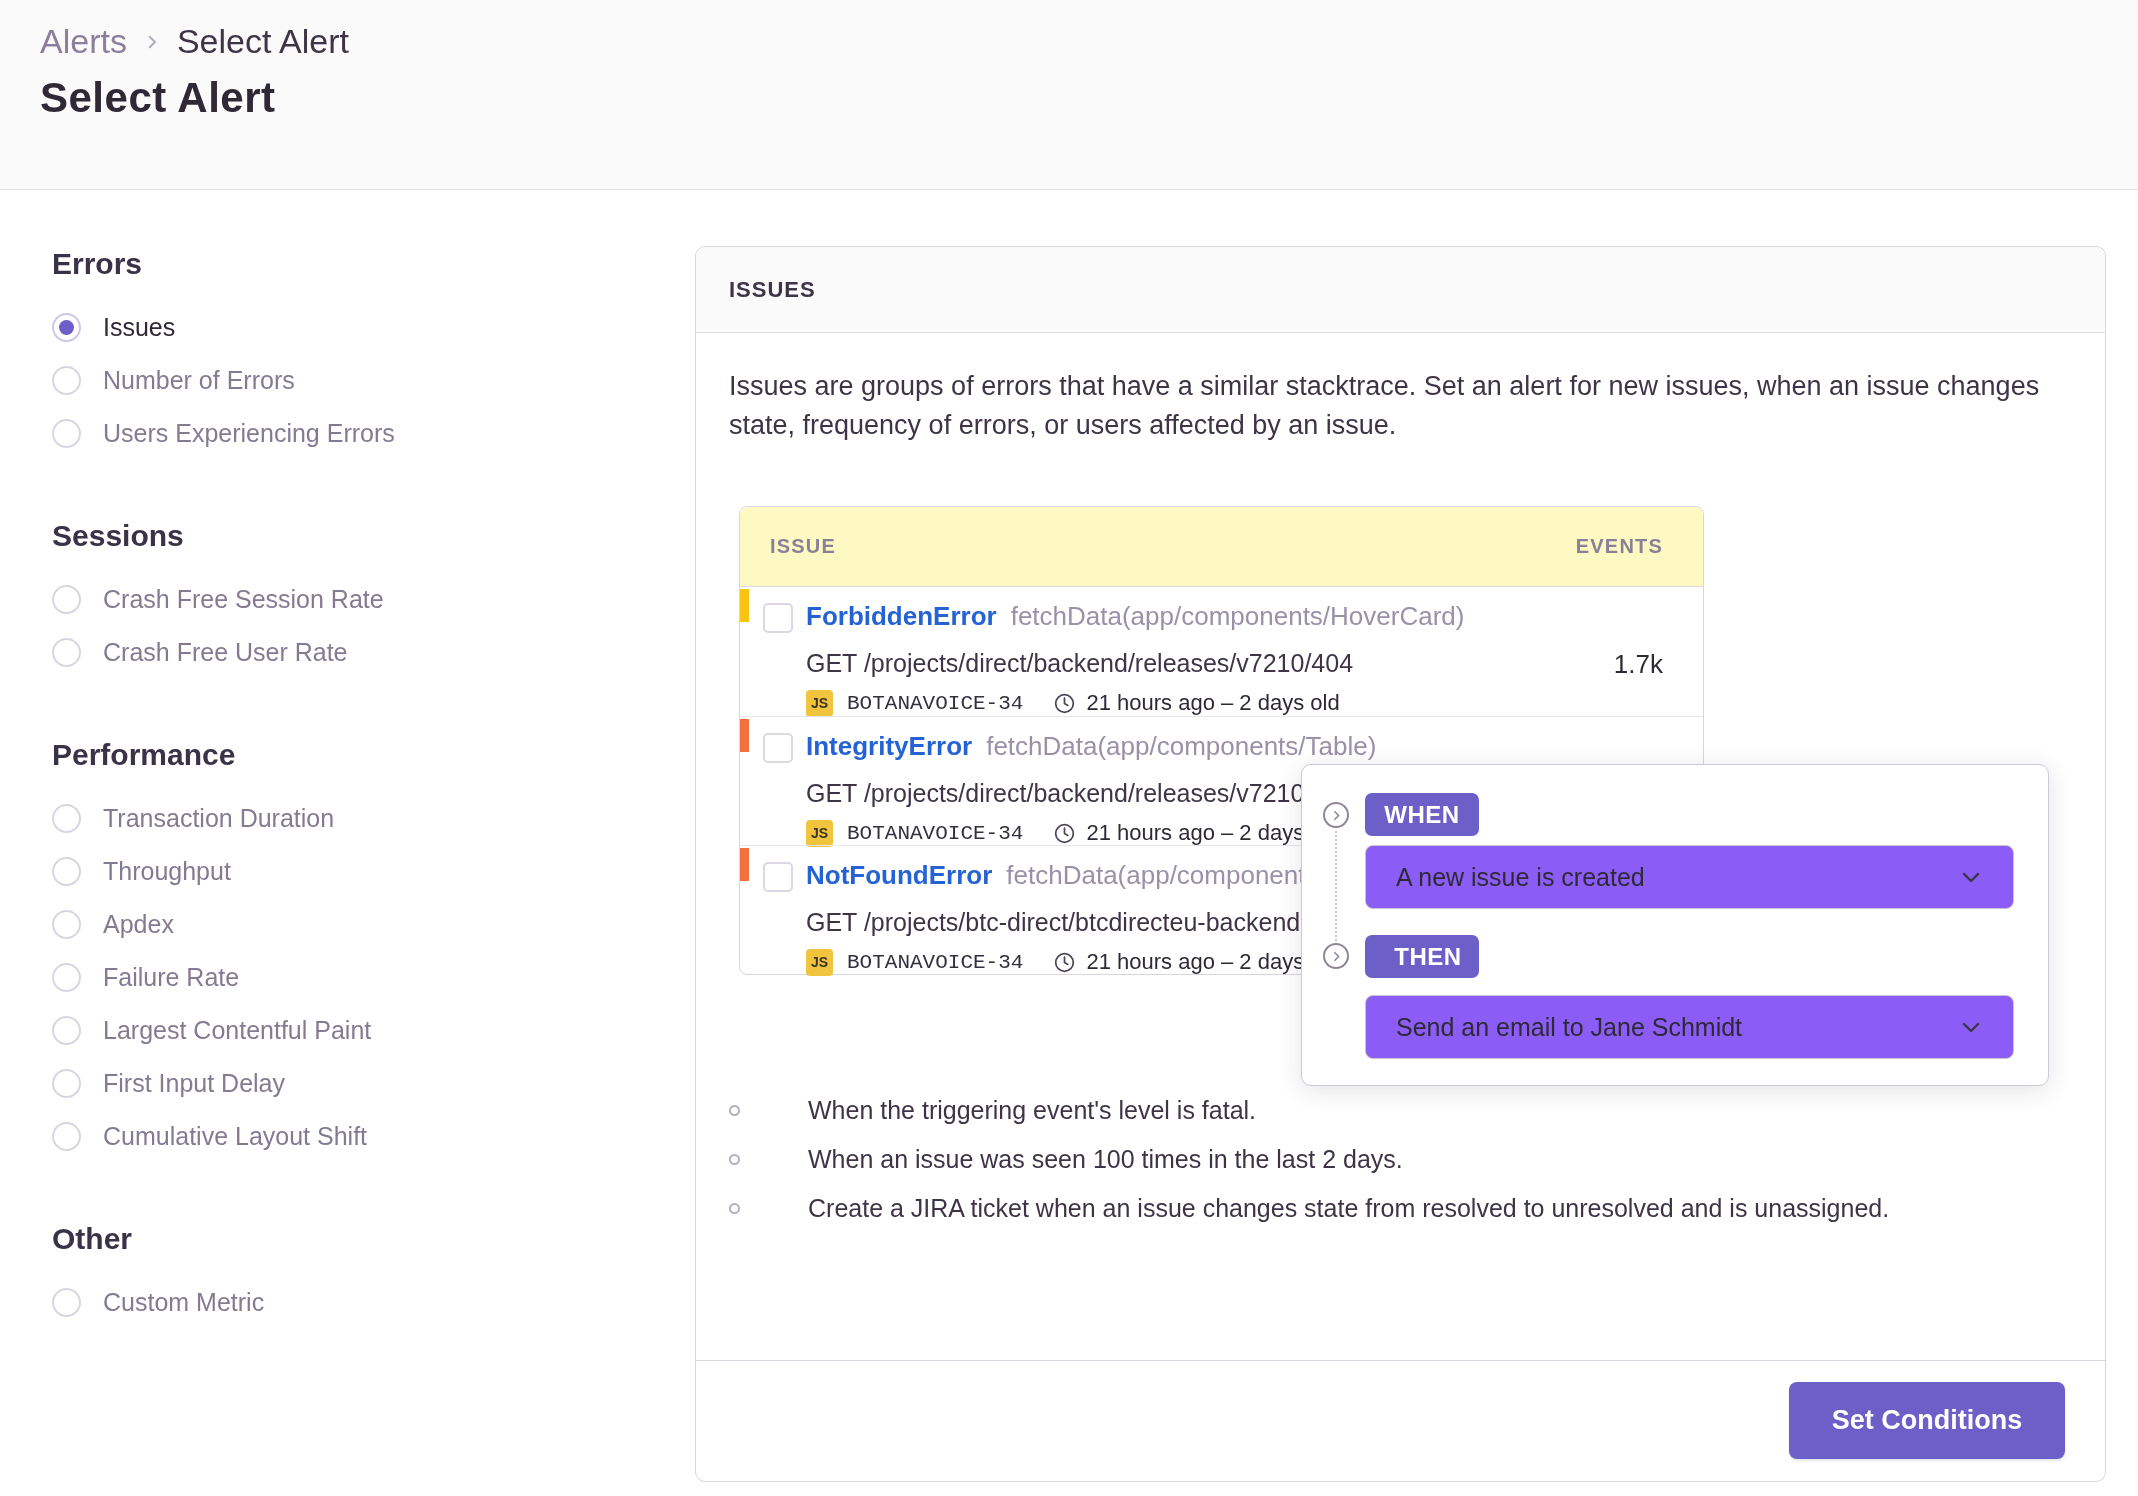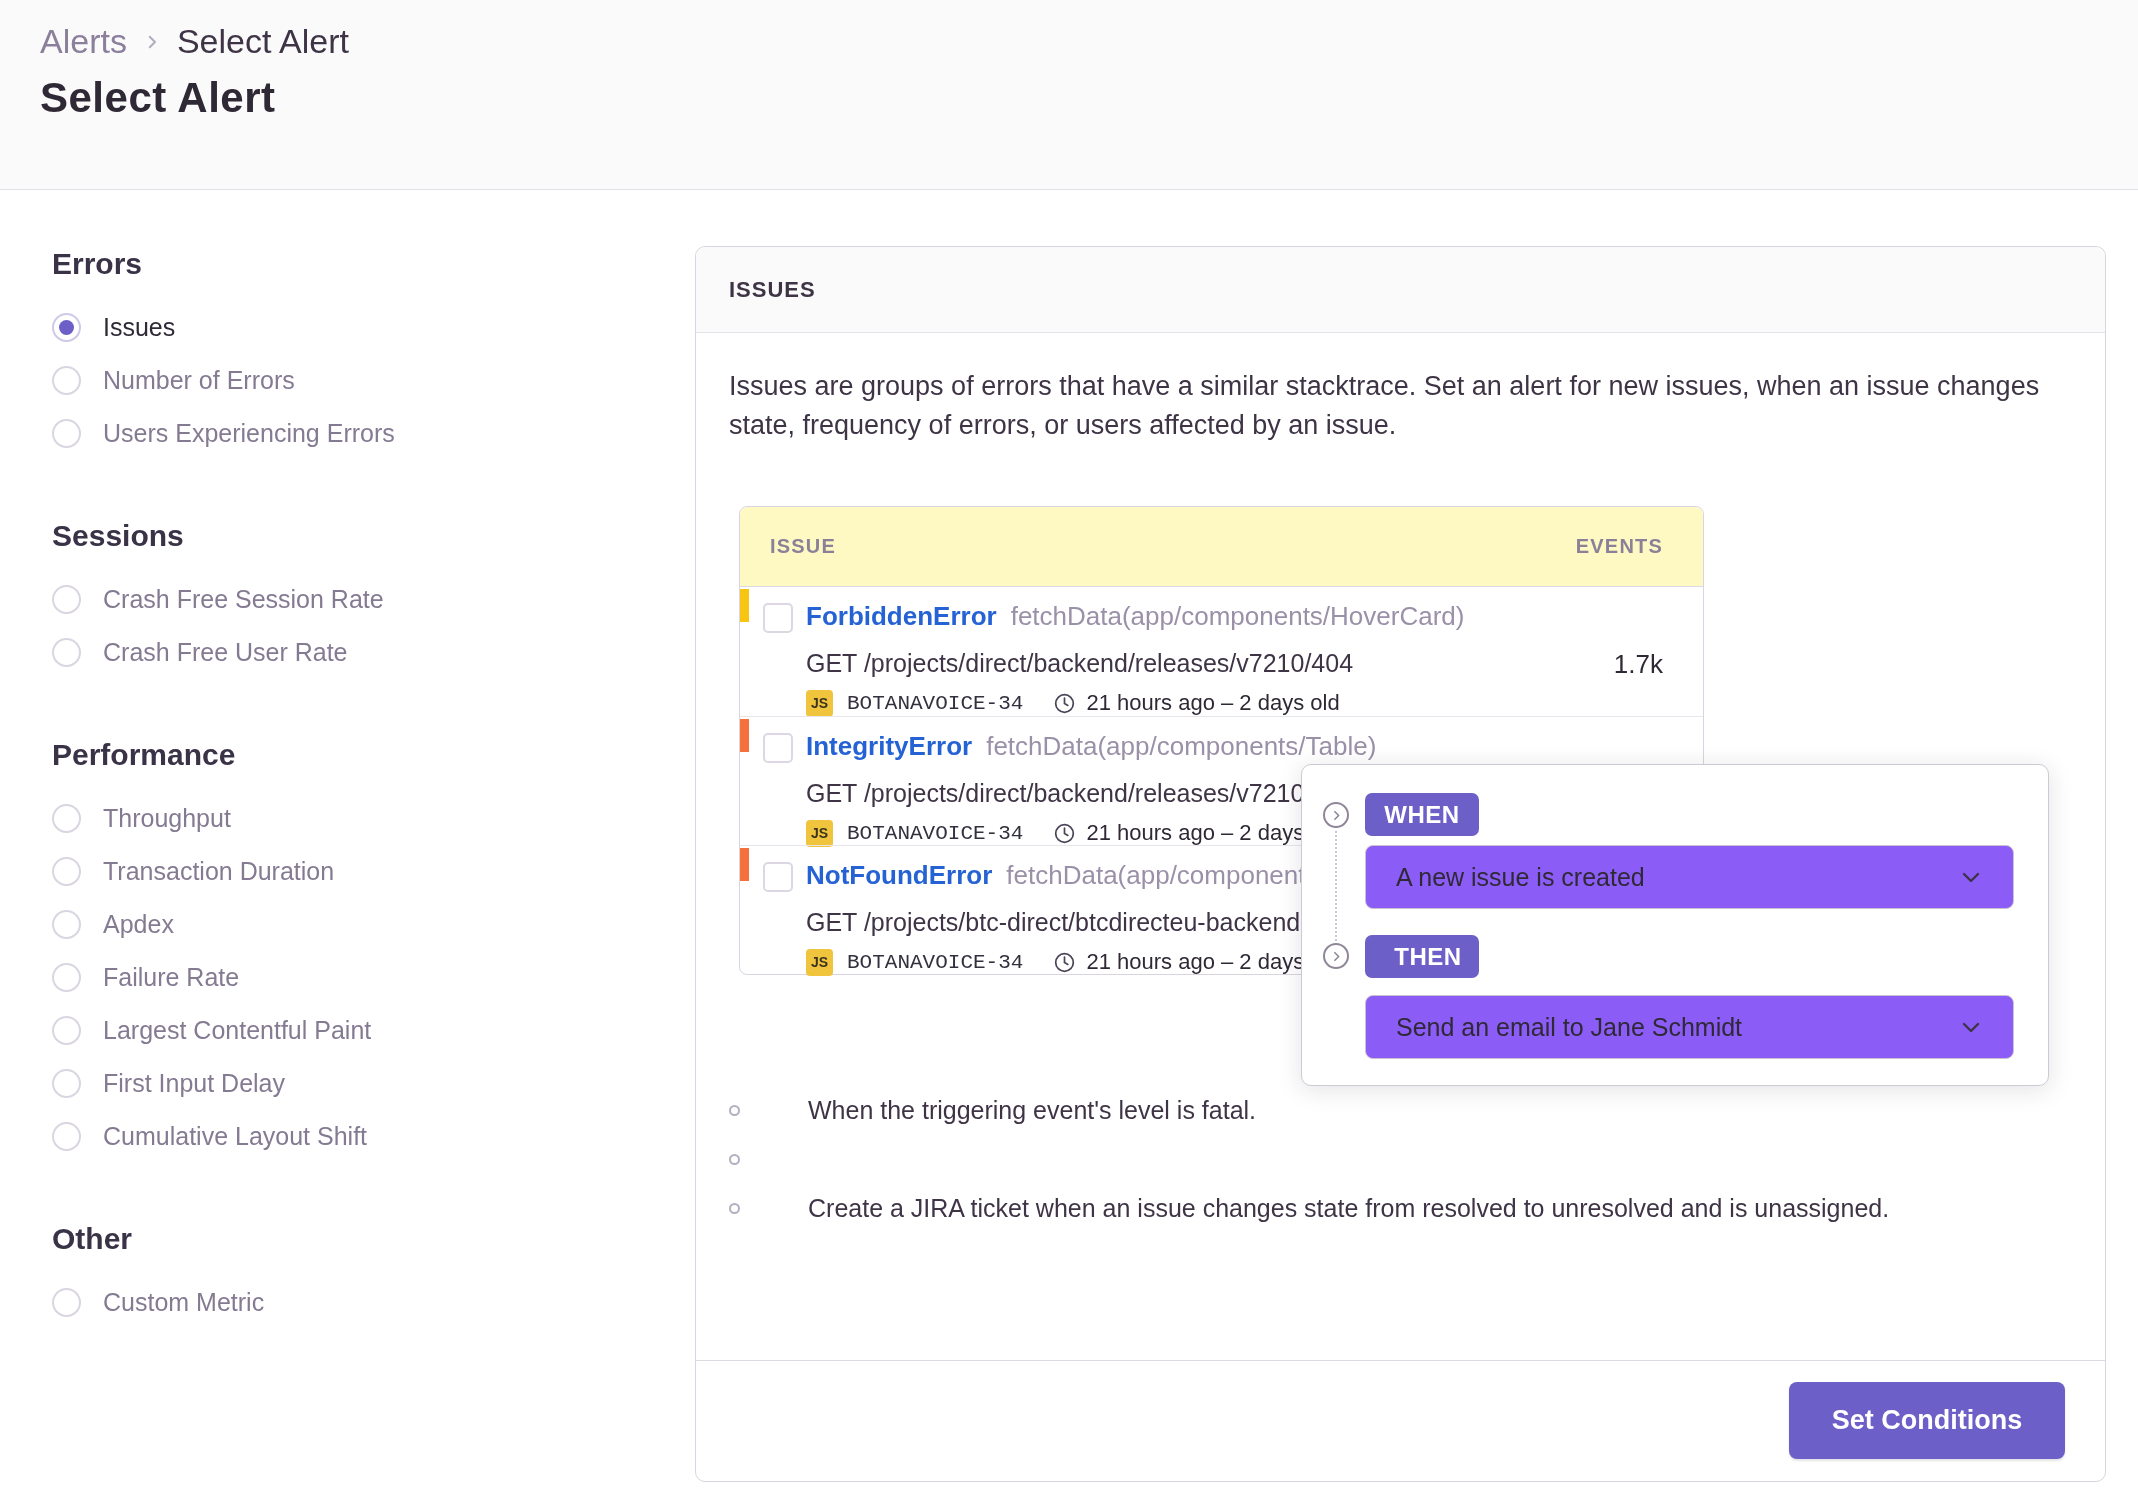--- a/index.html
+++ b/index.html
@@ -221,25 +221,25 @@
     <div class="side-item">
       <span class="radio"></span>
       <span class="side-label">Crash Free User Rate</span>
     </div>
   </div>
 
   <div class="side-section">
     <div class="side-heading">Performance</div>
     <div class="side-item">
       <span class="radio"></span>
+      <span class="side-label">Transaction Duration</span>
+    </div>
+    <div class="side-item">
+      <span class="radio"></span>
       <span class="side-label">Throughput</span>
-    </div>
-    <div class="side-item">
-      <span class="radio"></span>
-      <span class="side-label">Transaction Duration</span>
     </div>
     <div class="side-item">
       <span class="radio"></span>
       <span class="side-label">Apdex</span>
     </div>
     <div class="side-item">
       <span class="radio"></span>
       <span class="side-label">Failure Rate</span>
     </div>
     <div class="side-item">
@@ -345,20 +345,21 @@
     </div>
   </div>
 
   <div class="examples">
     <div class="example-item">
       <span class="bullet"></span>
       <span class="example-text">When the triggering event's level is fatal.</span>
     </div>
     <div class="example-item">
       <span class="bullet"></span>
+      <span class="example-text">When an issue was seen 100 times in the last 2 days.</span>
     </div>
     <div class="example-item">
       <span class="bullet"></span>
       <span class="example-text">Create a JIRA ticket when an issue changes state from resolved to unresolved and is unassigned.</span>
     </div>
   </div>
 
   <div class="panel-footer">
     <button class="submit-btn">Set Conditions</button>
   </div>

